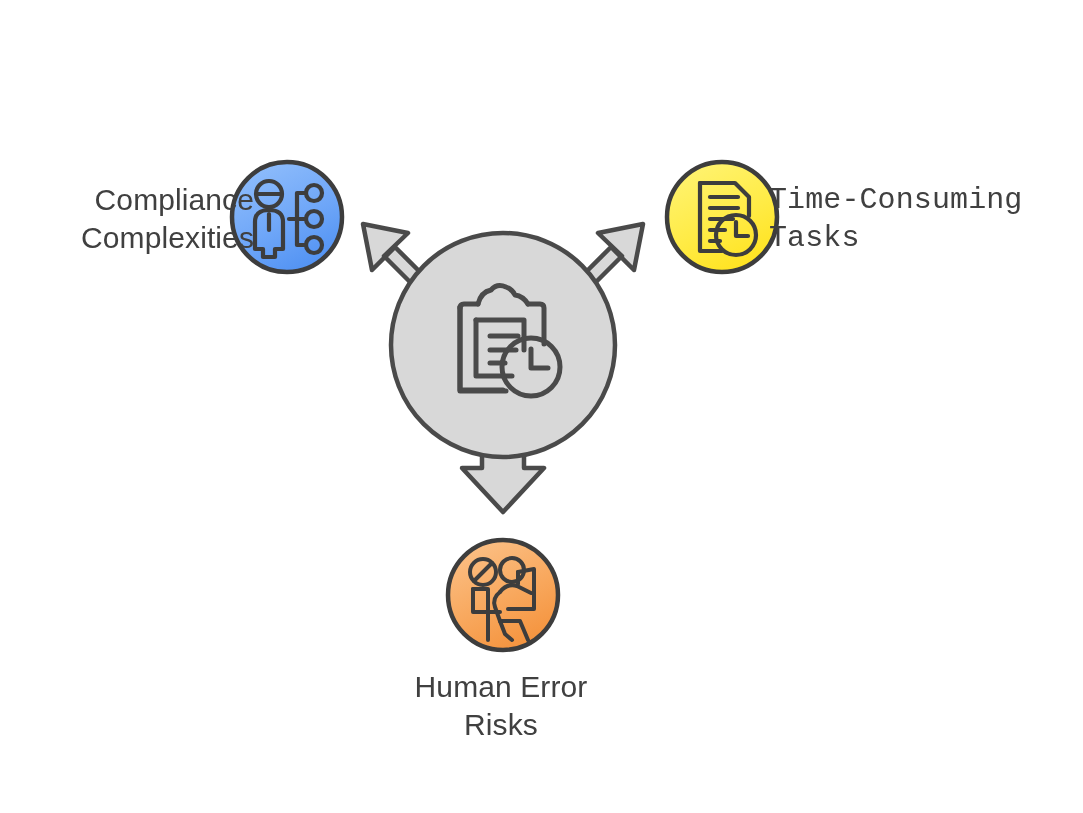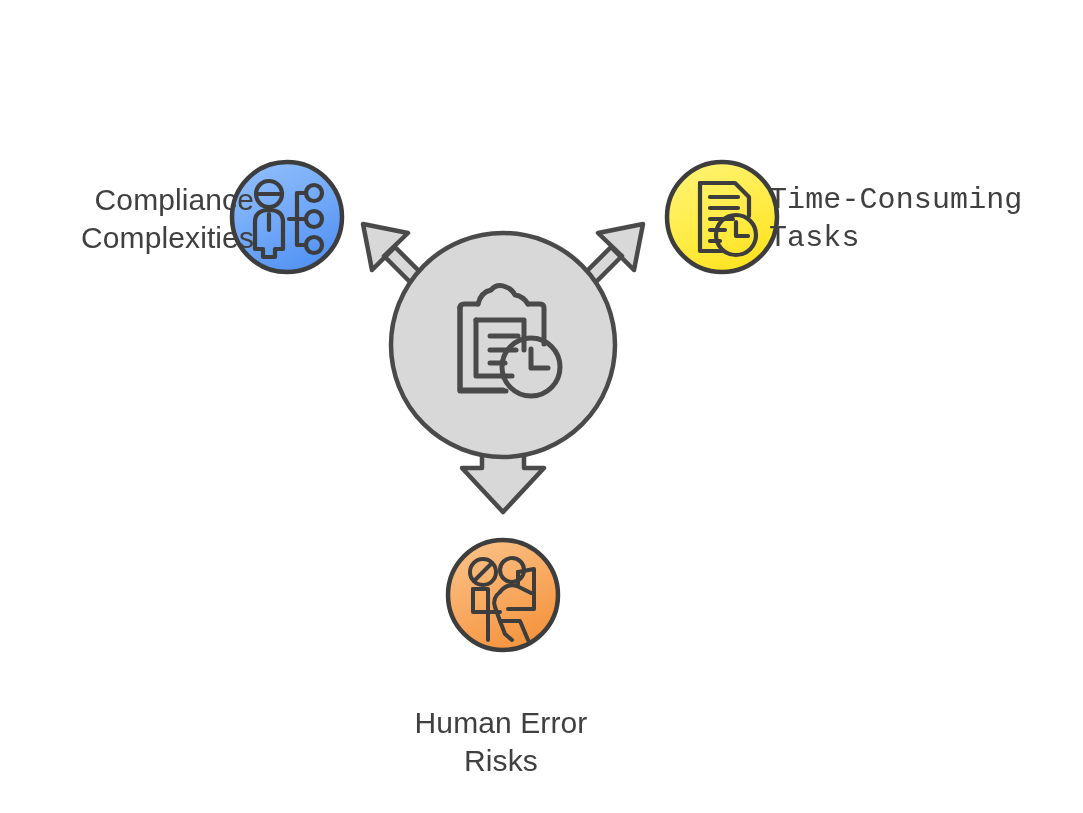--- a/index.html
+++ b/index.html
@@ -46,21 +46,20 @@
     top: 181px;
     width: 270px;
     text-align: left;
     font-family: Liberation Mono, monospace;
   }
   .label-human {
     left: 376px;
     top: 668px;
     width: 250px;
     text-align: center;
-    margin-top: 36px;
   }
 </style>
 </head>
 <body>
 
 <div id="canvas">
 
   <svg class="diagram-svg" viewBox="0 0 1083 813">
     <defs>
       <linearGradient id="gradBlue" x1="0.25" y1="0" x2="0.75" y2="1">

